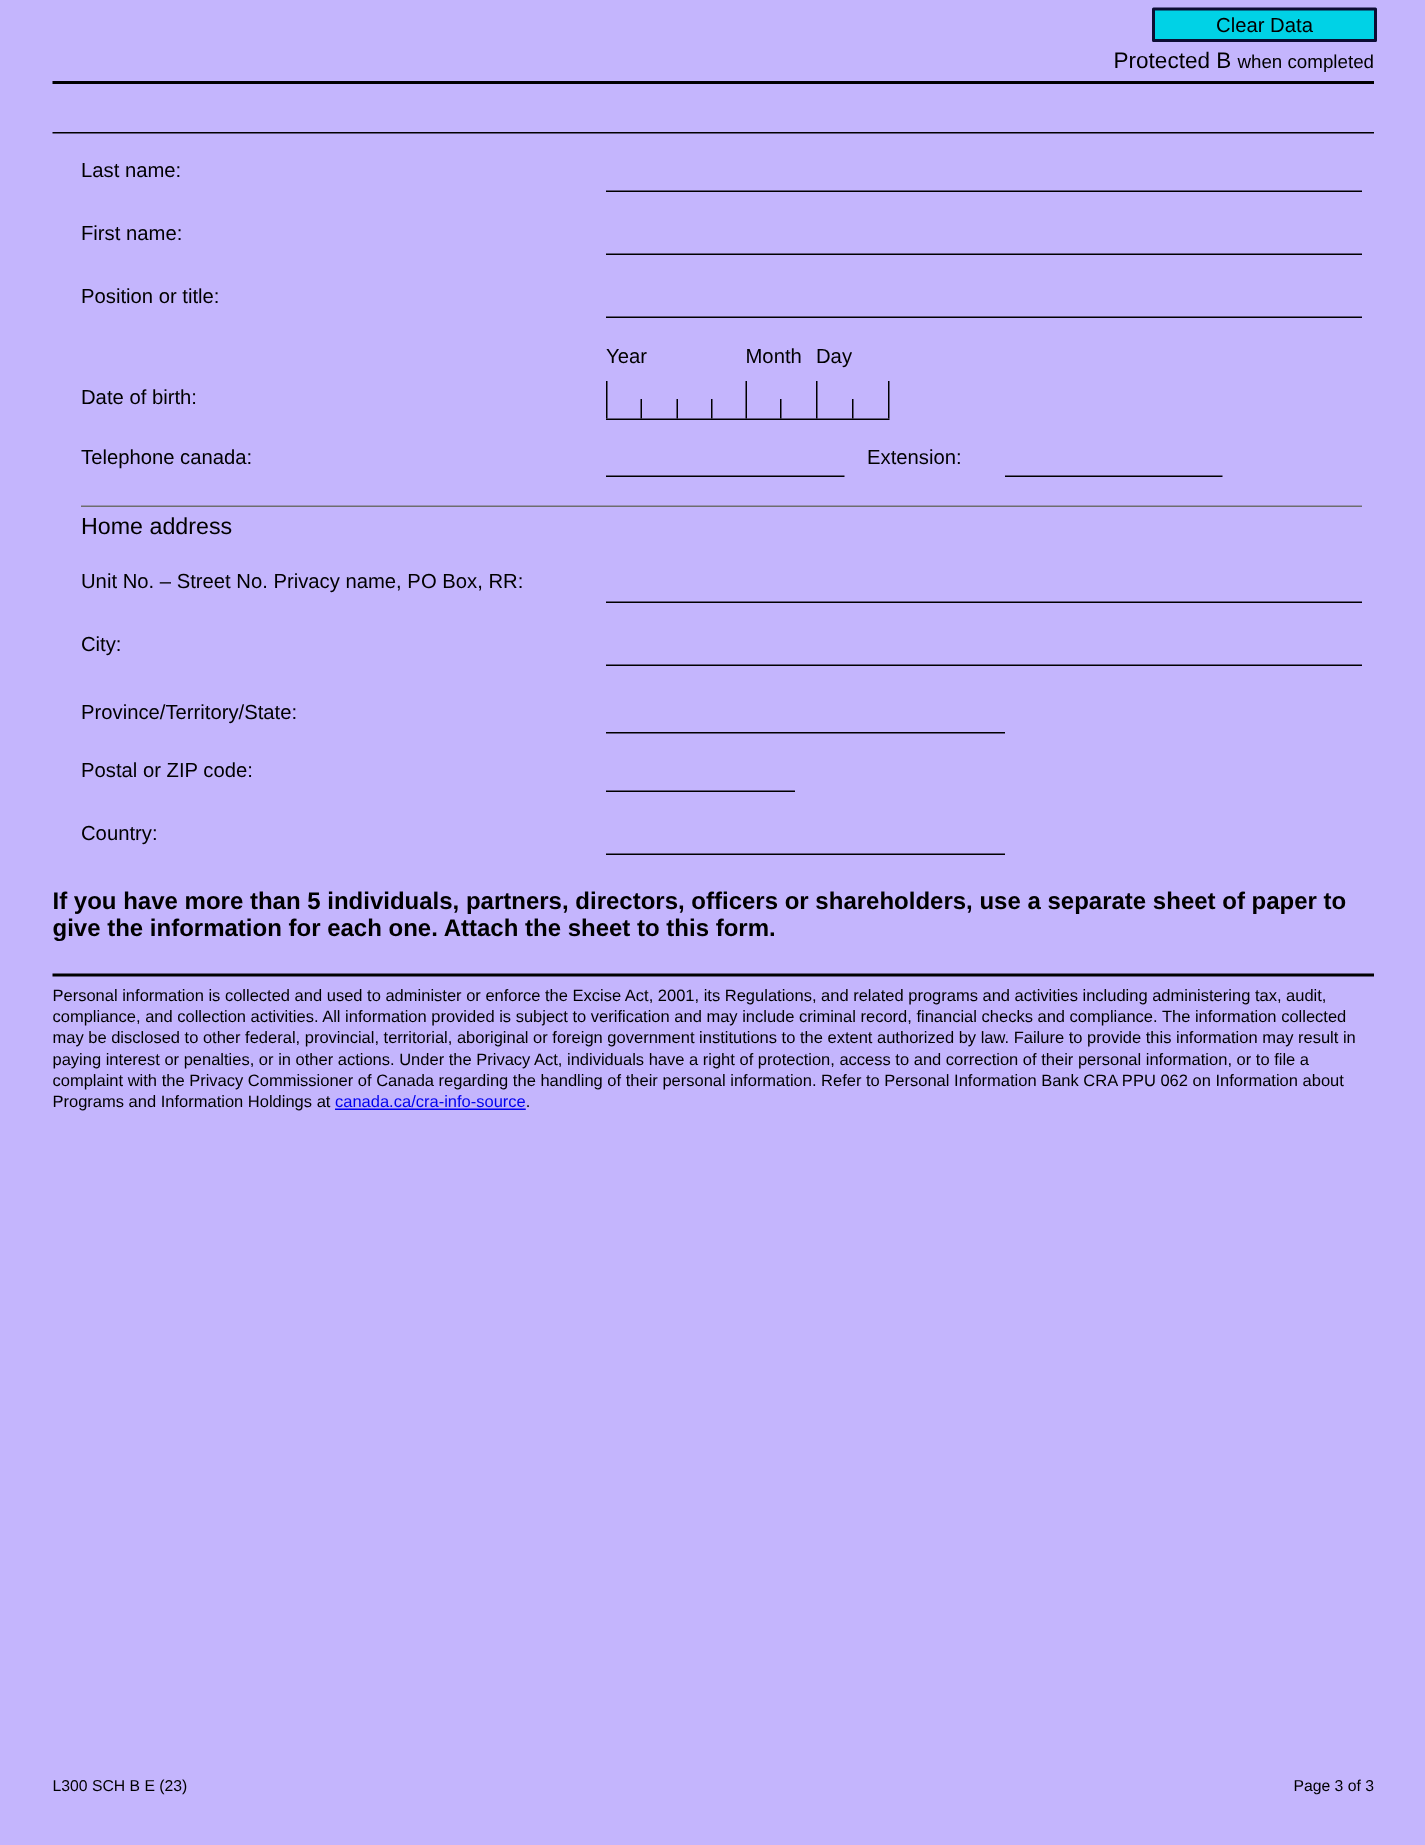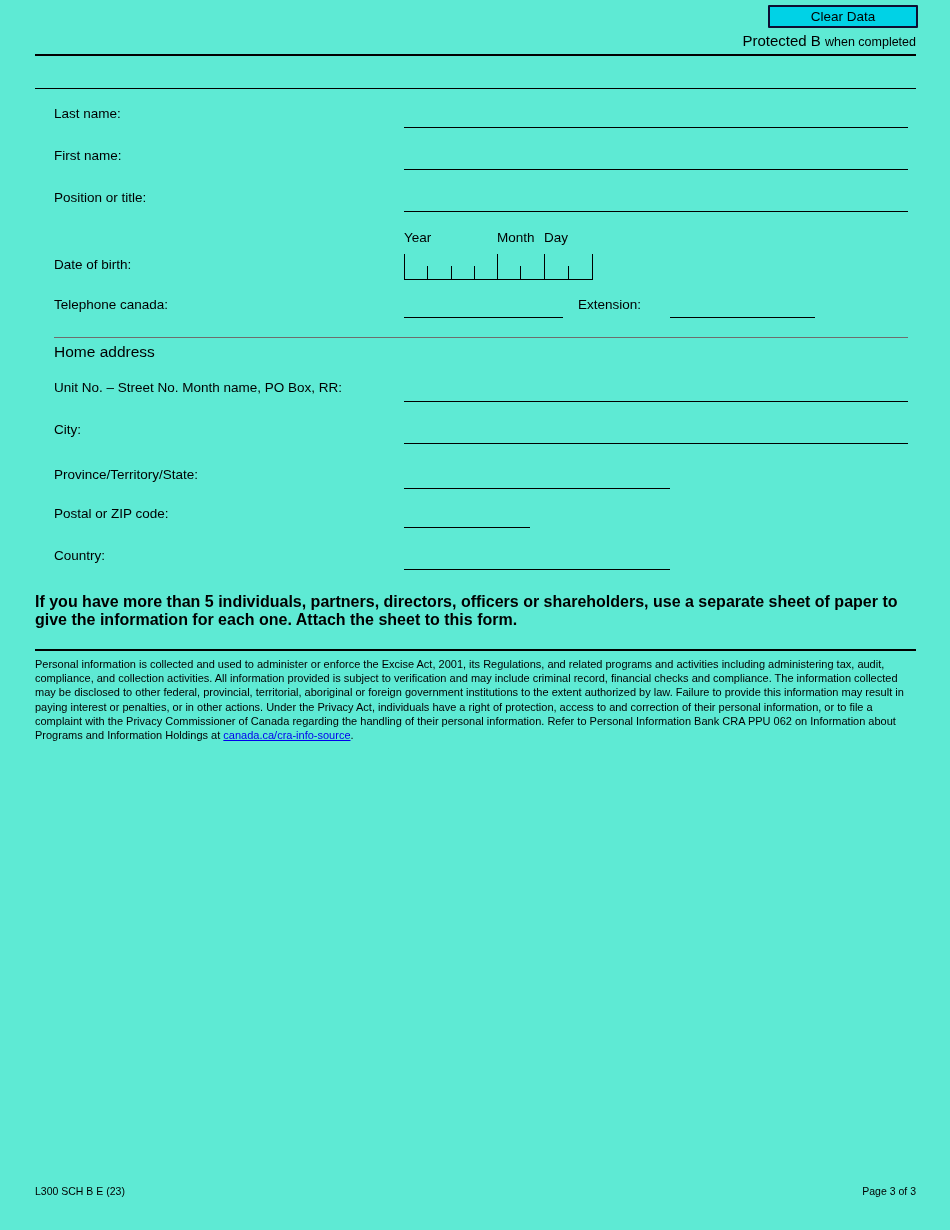--- a/index.html
+++ b/index.html
@@ -1,17 +1,17 @@
 <!DOCTYPE html>
 <html><head>
 <meta charset="utf-8">
 <style>
   html, body { margin: 0; padding: 0; background: #ffffff; }
   body { font-family: "Liberation Sans", "DejaVu Sans", sans-serif; color: #000; }
-  .page { position: relative; width: 950px; height: 1230px; background: #5eead4; overflow: hidden; margin: 0 auto; }
+  .page { position: relative; width: 950px; height: 1230px; background: #c4b5fd; overflow: hidden; margin: 0 auto; }
 
   .hline { position: absolute; background: #000; }
   .label { position: absolute; font-size: 13.5px; line-height: 17px; white-space: nowrap; color: #000; }
   .input-line { position: absolute; height: 20px; border-bottom: 1px solid #000; background: transparent; }
 
   .clear-btn {
     position: absolute; top: 5px; right: 32px; width: 150px; height: 23px;
     background: #00d2e6; border: 2px solid #0d0d33; border-radius: 1px;
     font-family: inherit; font-size: 13.5px; color: #000; text-align: center;
     line-height: 18px; padding: 0; cursor: pointer;
@@ -81,21 +81,21 @@
   </div>
 
   <div class="label" style="left:54px; top:296px;">Telephone canada:</div>
   <div class="input-line" style="left:404px; top:297px; width:159px;"></div>
   <div class="label" style="left:578px; top:296px;">Extension:</div>
   <div class="input-line" style="left:670px; top:297px; width:145px;"></div>
 
   <div class="subrule" style="left:54px; top:337px; width:854px; height:1px;"></div>
   <div class="sec-title" style="left:54px; top:343px;">Home address</div>
 
-  <div class="label" style="left:54px; top:379px;">Unit No. – Street No. Month name, PO Box, RR:</div>
+  <div class="label" style="left:54px; top:379px;">Unit No. – Street No. Privacy name, PO Box, RR:</div>
   <div class="input-line" style="left:404px; top:381px; width:504px;"></div>
 
   <div class="label" style="left:54px; top:421px;">City:</div>
   <div class="input-line" style="left:404px; top:423px; width:504px;"></div>
 
   <div class="label" style="left:54px; top:466px;">Province/Territory/State:</div>
   <div class="input-line" style="left:404px; top:468px; width:266px;"></div>
 
   <div class="label" style="left:54px; top:505px;">Postal or ZIP code:</div>
   <div class="input-line" style="left:404px; top:507px; width:126px;"></div>

